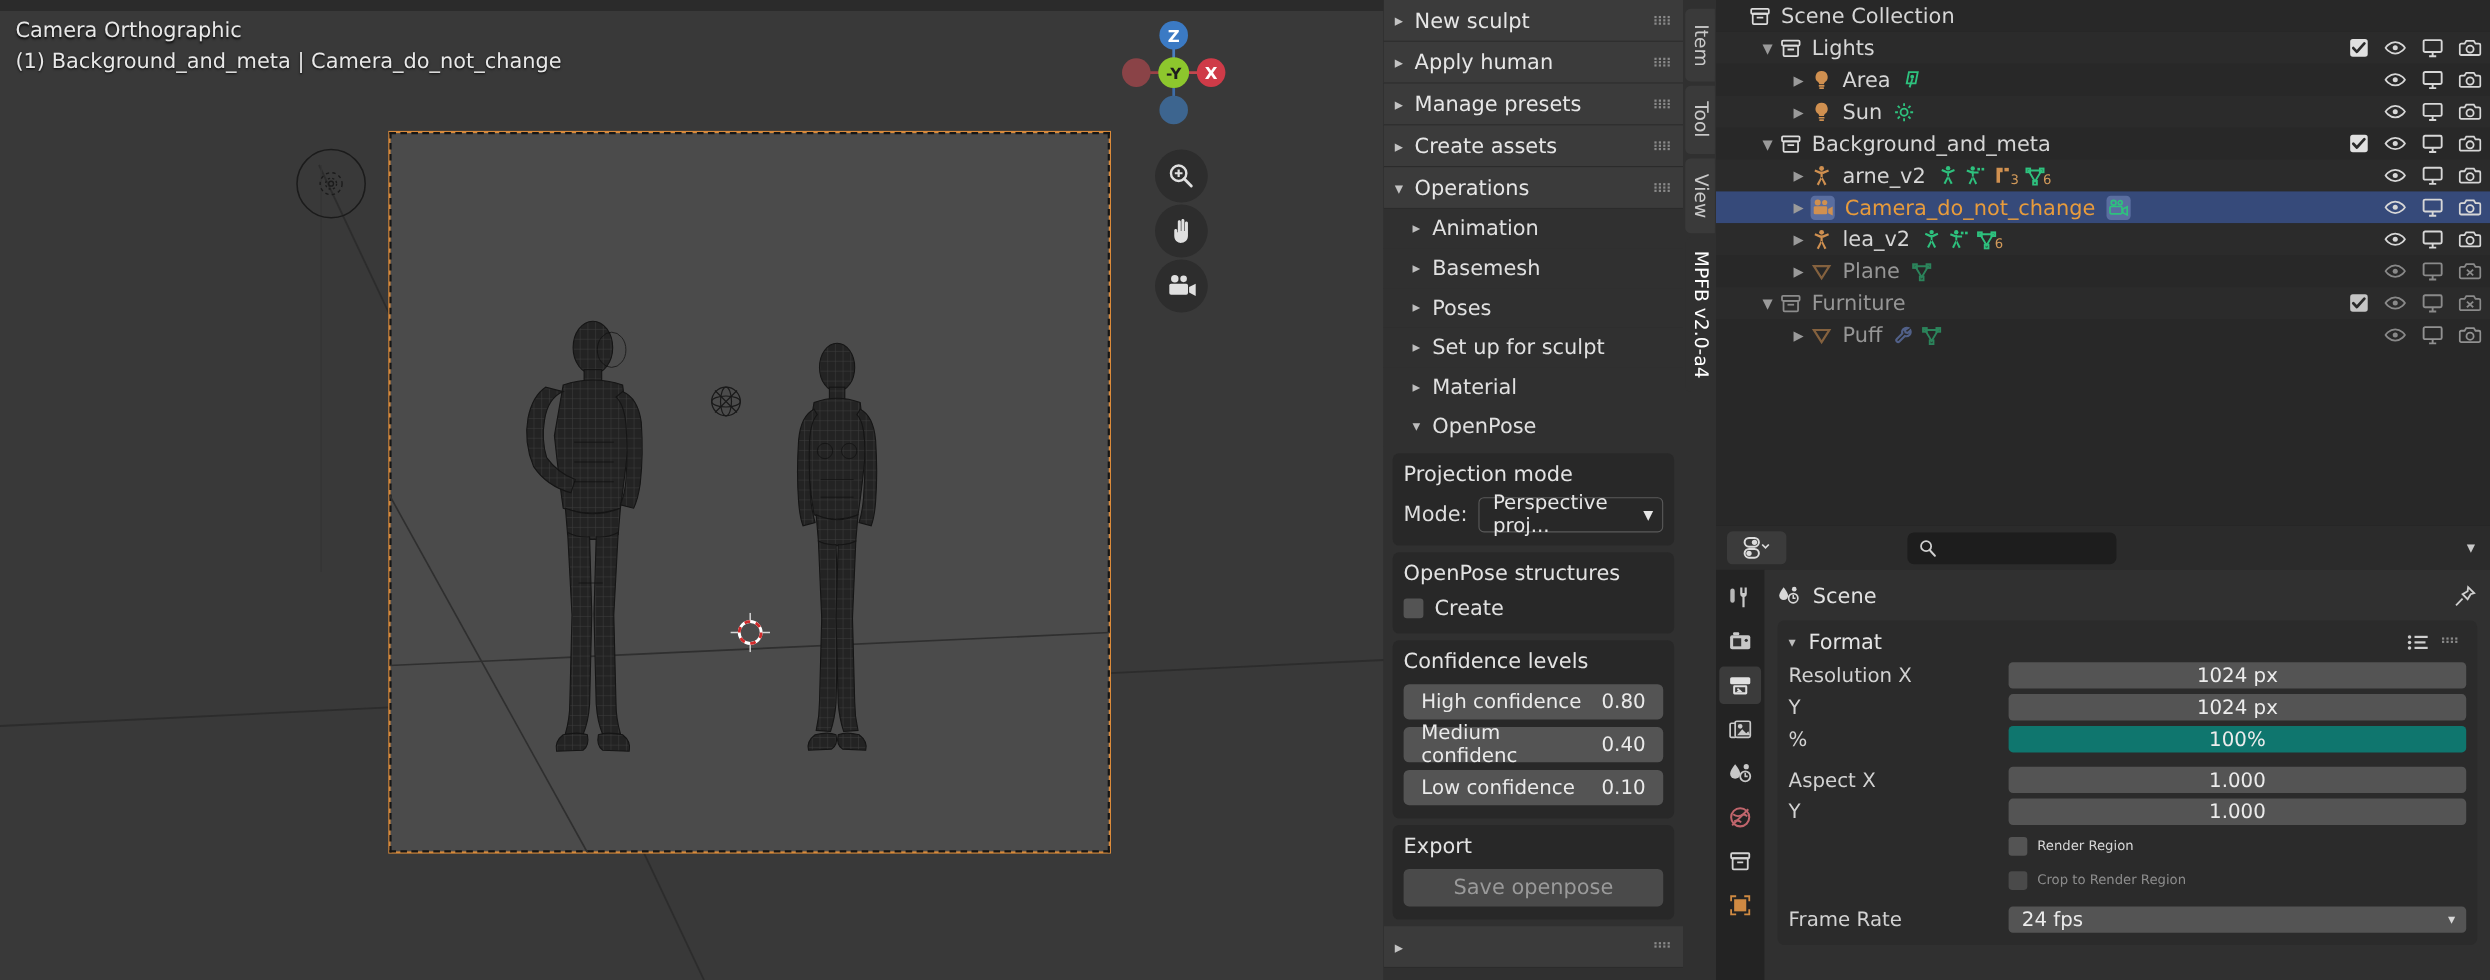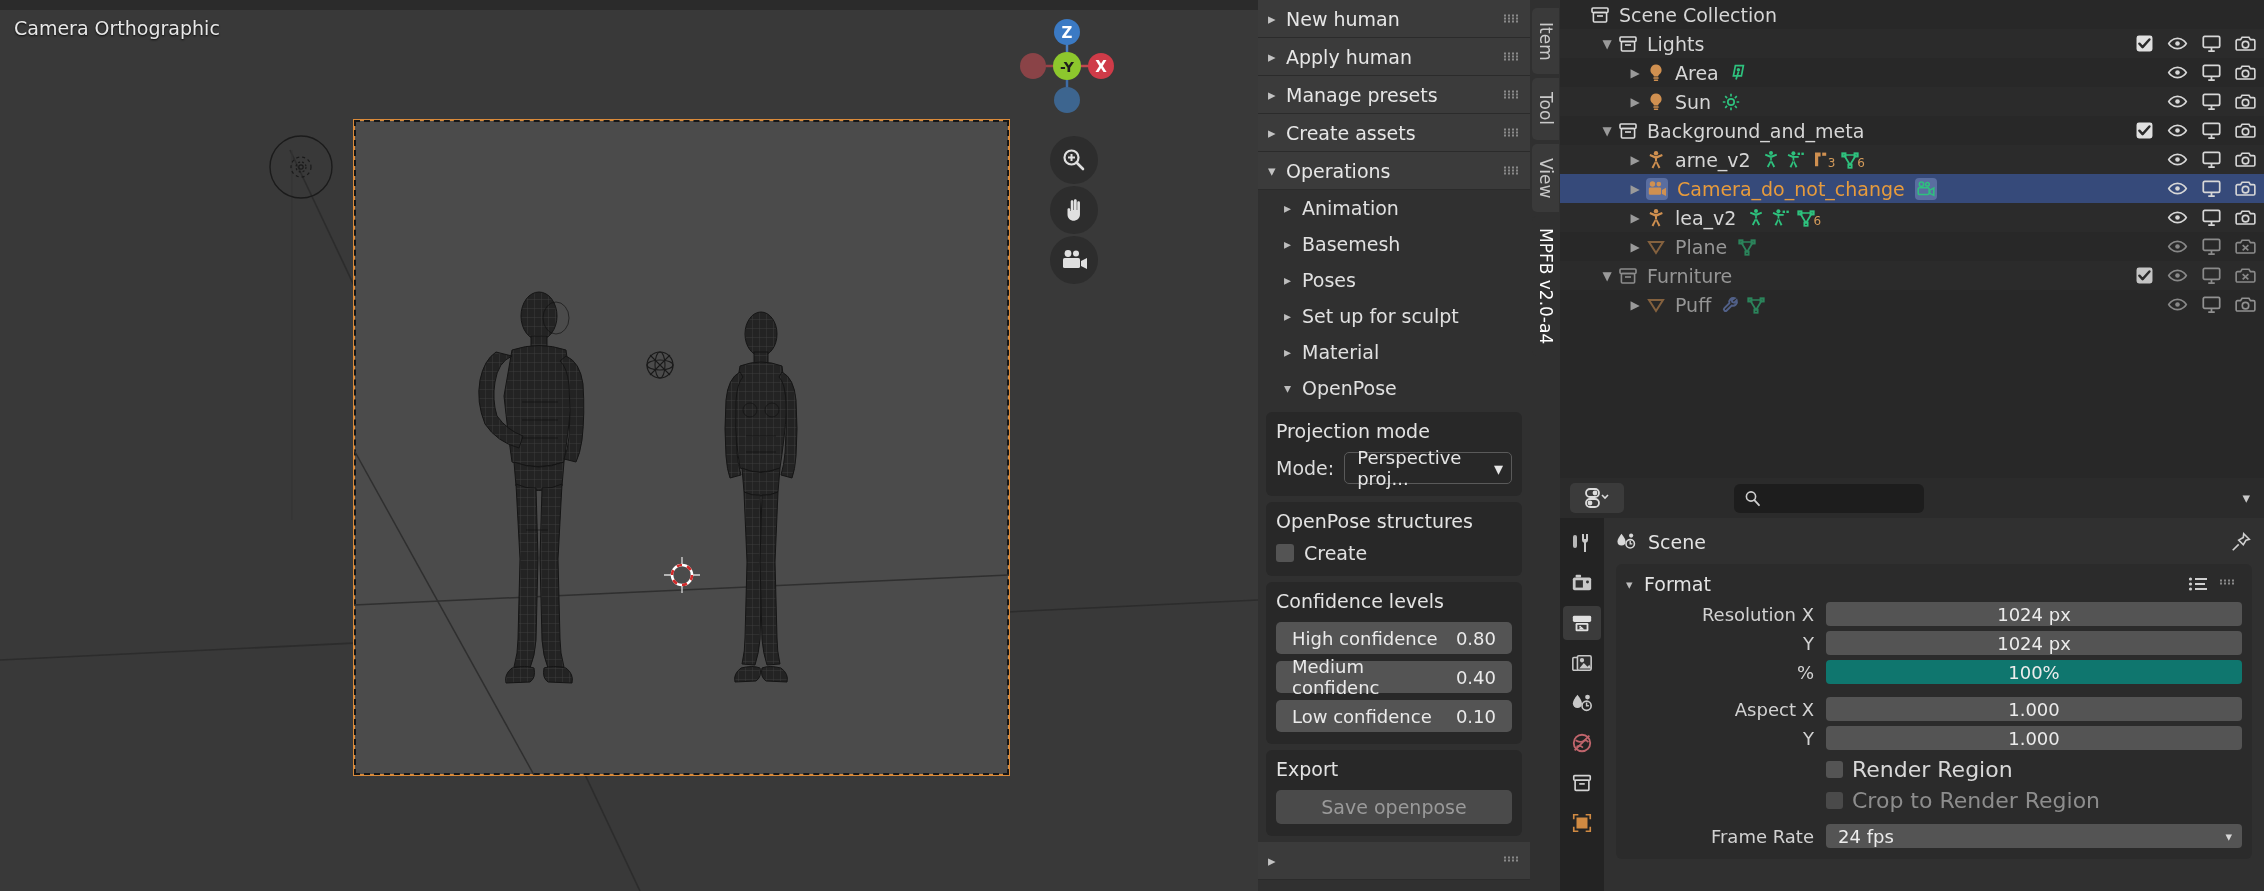--- a/index.html
+++ b/index.html
@@ -152,33 +152,33 @@
   .ptab{ width:38px; height:34px; display:flex; align-items:center; justify-content:center; border-radius:4px; }
   .ptab.active{ background:#3b3b3b; }
 
   #prop-content{ position:absolute; left:44px; top:0; right:0; bottom:0; padding:8px 12px 0 12px; }
   .crumb{ display:flex; align-items:center; gap:10px; height:32px; font-size:19px; color:#e2e2e2; }
   .pin{ margin-left:auto; }
   .pbox{ background:#2b2b2b; border-radius:6px; margin-top:6px; padding:6px 10px 10px 10px; }
   .pbox-hdr{ display:flex; align-items:center; height:28px; font-size:19px; color:#e4e4e4; position:relative; }
   .pbox-hdr .tri{ width:18px; color:#bdbdbd; font-size:13px; }
   .prow{ display:flex; align-items:center; height:26px; margin-top:3px; }
-  .prow .plabel{ width:200px; text-align:right; padding-right:12px; font-size:18px; color:#d2d2d2; }
+  .prow .plabel{ width:200px; padding-right:12px; font-size:18px; color:#d2d2d2; }
   .pfield{
     flex:1; height:24px; background:#545454; border-radius:4px;
     display:flex; align-items:center; justify-content:center; font-size:18px; color:#ececec;
   }
   .pfield.accent{ background:#0f766e; }
   .pfield.select{ justify-content:flex-start; padding-left:12px; position:relative; background:#545454; }
   .pfield.select .dn{ position:absolute; right:10px; color:#d8d8d8; font-size:13px; }
   .pcheckrow{ display:flex; align-items:center; height:26px; margin-top:5px; }
   .pcheckrow .sp{ width:200px; }
   .pchk{ width:17px; height:17px; background:#545454; border-radius:3px; margin-right:9px; }
   .pchk.off{ background:#4a4a4a; }
-  .ptext{ font-size:22px; color:#d8d8d8; }
+  .ptext{ font-size:12px; color:#d8d8d8; }
   .ptext.muted{ color:#8d8d8d; }
 
   svg{ display:block; }
 </style>
 </head>
 <body>
 
 <div id="app">
 
   <div id="viewport">
@@ -268,20 +268,21 @@
 
       <svg class="cursor3d" style="left:310px;top:437px;" viewBox="0 0 36 36">
         <circle cx="18" cy="18" r="10" fill="none" stroke="#ffffff" stroke-width="2.6"></circle>
         <circle cx="18" cy="18" r="10" fill="none" stroke="#d32b2b" stroke-width="2.6" stroke-dasharray="5.2 5.2"></circle>
         <path d="M18 0 v7 M18 29 v7 M0 18 h7 M29 18 h7" stroke="#d8d8d8" stroke-width="1.3"></path>
       </svg>
     </div>
 
     <div id="vp-text">
       <div>Camera Orthographic</div>
+      <div class="l2">(1) Background_and_meta | Camera_do_not_change</div>
     </div>
 
     <svg id="gizmo" viewBox="0 0 112 112">
       <line x1="56" y1="56" x2="56" y2="22" stroke="#4a7fc1" stroke-width="2.5"></line>
       <line x1="56" y1="56" x2="56" y2="90" stroke="#3e6da8" stroke-width="2.5"></line>
       <line x1="56" y1="56" x2="90" y2="56" stroke="#c0484e" stroke-width="2.5"></line>
       <line x1="56" y1="56" x2="22" y2="56" stroke="#9b4046" stroke-width="2.5"></line>
       <circle cx="56" cy="22" r="13" fill="#3b7ac4"></circle>
       <circle cx="56" cy="90" r="13" fill="#3d658f"></circle>
       <circle cx="90" cy="56" r="13" fill="#cf3b48"></circle>
@@ -311,21 +312,21 @@
         <rect x="3" y="10" width="17" height="10" rx="1.6"></rect>
         <path d="M21 13 l6 -3 v11 l-6 -3z"></path>
       </svg>
     </div>
   </div>
 
   <div id="npanel">
 
     <div class="panel-hdr">
       <span class="tri">▸</span>
-      <span class="lbl">New human</span>
+      <span class="lbl">New sculpt</span>
       <span class="grip">
         <i style="left:0;top:0"></i>
           <i style="left:4px;top:0"></i>
           <i style="left:8px;top:0"></i>
           <i style="left:12px;top:0"></i>
         <i style="left:0;top:3px"></i>
           <i style="left:4px;top:3px"></i>
           <i style="left:8px;top:3px"></i>
           <i style="left:12px;top:3px"></i>
         <i style="left:0;top:6px"></i>

